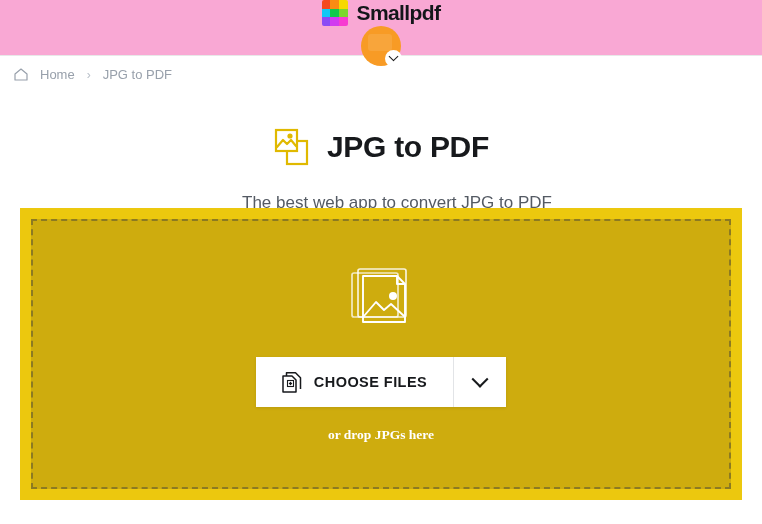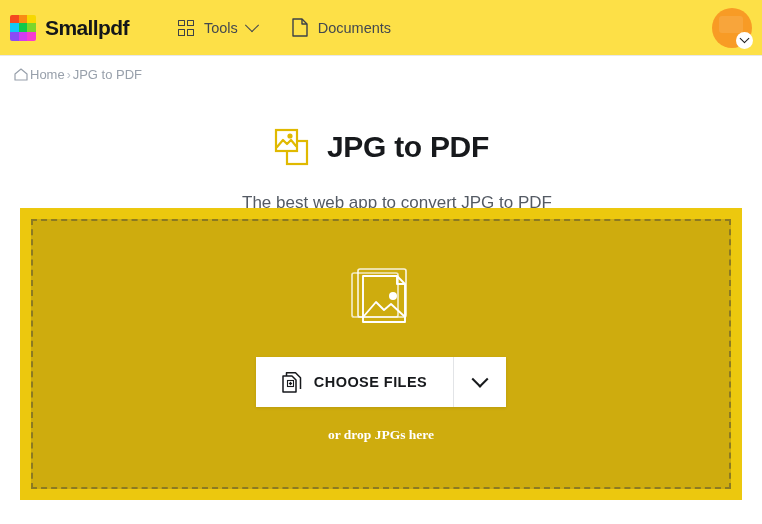--- a/index.html
+++ b/index.html
@@ -16,22 +16,23 @@
     position: relative;
   }
 
   
   .header {
     height: 56px;
     display: flex;
     align-items: center;
     padding: 0 10px;
     box-sizing: border-box;
-    background: #fde047;
+    background: #f9a8d4;
     border-bottom: 1px solid #e8e8e8;
+    flex-direction: column;
   }
   .brand {
     display: flex;
     align-items: center;
     gap: 9px;
     cursor: pointer;
   }
   .logo-grid {
     width: 26px;
     height: 26px;
@@ -124,21 +125,21 @@
     width: 6px; height: 6px;
     border-right: 1.6px solid #1d1d1d;
     border-bottom: 1.6px solid #1d1d1d;
     transform: rotate(45deg) translate(-1.5px,-1.5px);
   }
 
   
   .breadcrumb {
     display: flex;
     align-items: center;
-    gap: 2px;
+    gap: 12px;
     padding: 11px 14px 0 14px;
     font-size: 13px;
     color: #98a0ab;
   }
   .breadcrumb a { color: #98a0ab; text-decoration: none; cursor: pointer; }
   .bc-sep { color: #b9c0c9; font-size: 12px; }
 
   
   .title-block {
     text-align: center;
@@ -249,46 +250,20 @@
       <i style="background:#11C9F5"></i>
       <i style="background:#10C94A"></i>
       <i style="background:#7BD62B"></i>
       <i style="background:#8B4BF5"></i>
       <i style="background:#D13BF0"></i>
       <i style="background:#F73BD1"></i>
     </span>
     <span class="brand-name">Smallpdf</span>
   </div>
 
-  <div class="nav">
-
-    <div class="nav-item">
-      <span class="nav-icon">
-        <span class="grid-icon">
-          <span></span>
-            <span></span>
-            <span></span>
-            <span></span>
-        </span>
-      </span>
-      <span>Tools</span>
-      <span class="chev"></span>
-    </div>
-
-    <div class="nav-item">
-      <span class="nav-icon">
-        <svg width="16" height="19" viewBox="0 0 16 19">
-          <path d="M1 1 H10 L15 6 V18 H1 Z" fill="none" stroke="#3c4148" stroke-width="1.4" stroke-linejoin="round"></path>
-          <path d="M10 1 V6 H15" fill="none" stroke="#3c4148" stroke-width="1.4" stroke-linejoin="round"></path>
-        </svg>
-      </span>
-      <span>Documents</span>
-    </div>
-
-  </div>
 
   <div class="header-spacer"></div>
 
   <div class="avatar">
     <div class="avatar-circle">
       <span class="avatar-face"></span>
     </div>
     <span class="avatar-notch">
       <span class="notch-chev"></span>
     </span>

